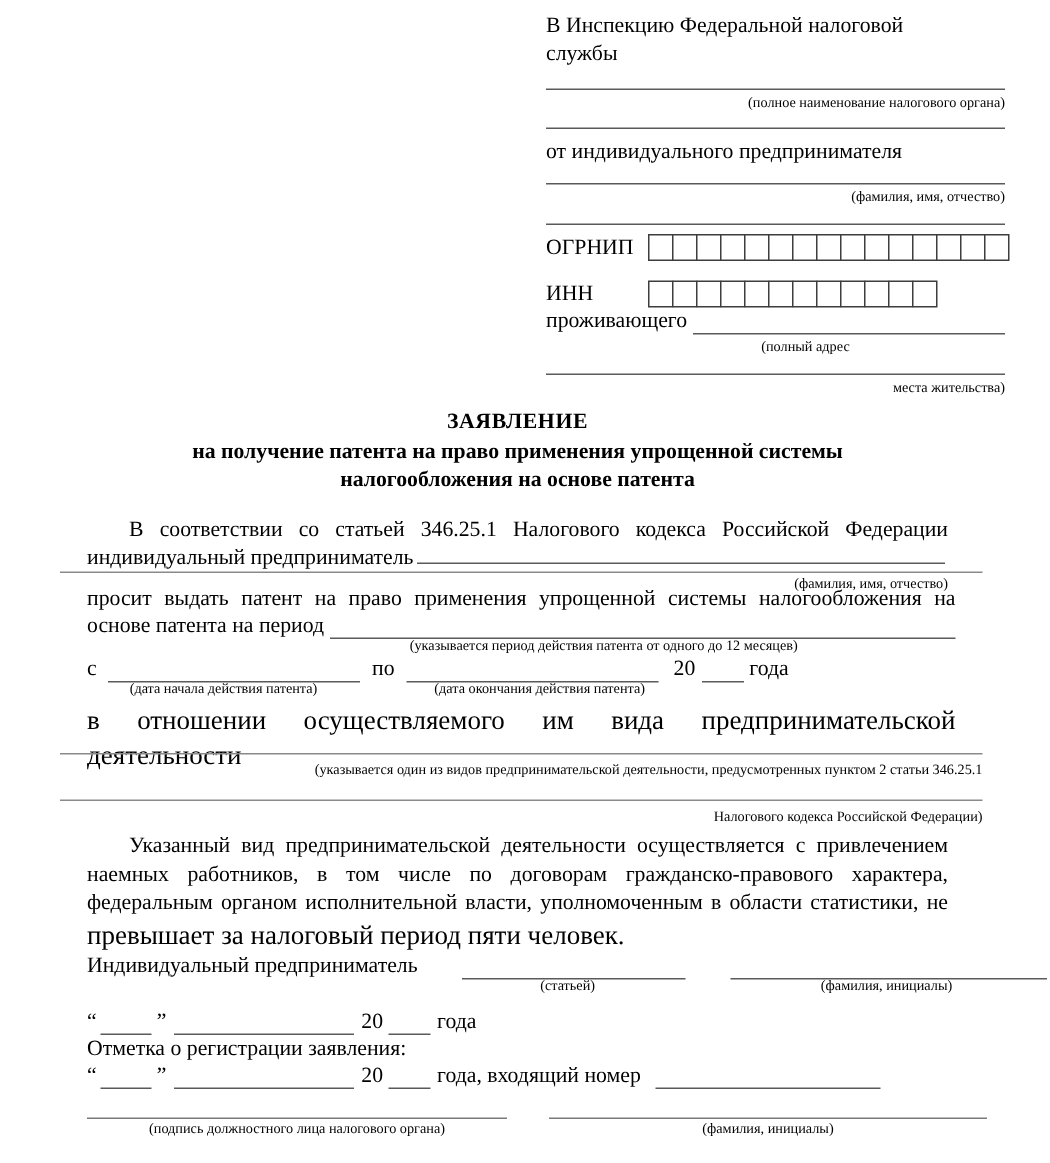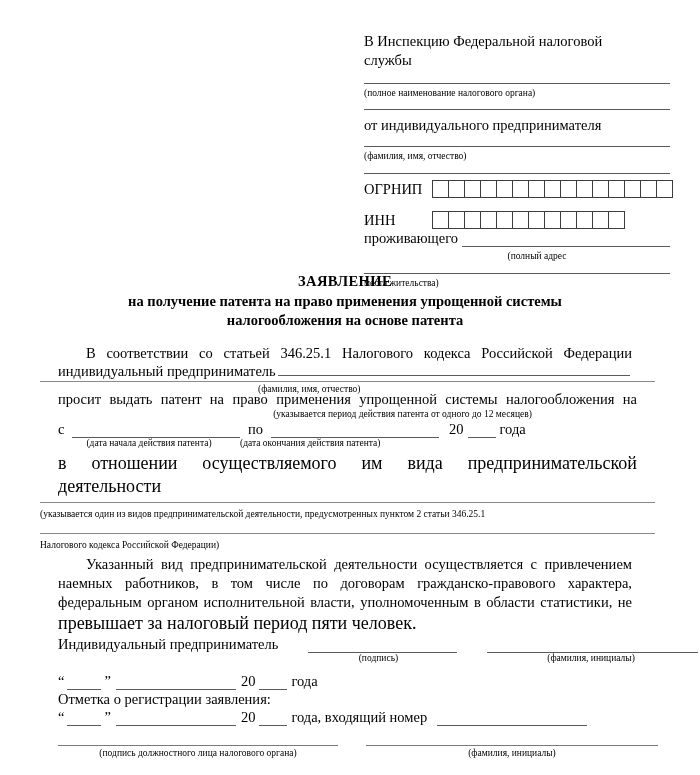--- a/index.html
+++ b/index.html
@@ -23,35 +23,34 @@
     height: 775px;
     padding: 0;
   }
 
   
   .header-block {
     position: absolute;
     left: 364px;
     top: 8px;
     width: 306px;
-    margin-top: 24px;
   }
   .hdr-text {
     font-size: 14.5px;
     line-height: 1.33;
     text-align: left;
   }
   .rule {
     border-bottom: 1px solid #5a5a5a;
     height: 0;
     width: 100%;
   }
   .caption {
     font-size: 9.5px;
-    text-align: left;
+    text-align: right;
     line-height: 1.25;
     font-family: "Liberation Serif", "DejaVu Serif", serif;
   }
   .sp6 { height: 6px; }
   .sp4 { height: 4px; }
   .sp8 { height: 8px; }
   .sp10 { height: 10px; }
   .sp12 { height: 12px; }
 
   
@@ -194,21 +193,21 @@
   .dates-row .ln2 { width: 168px; border-bottom: 1px solid #5a5a5a; height: 15px; }
   .dates-row .yr { padding-left: 10px; }
   .dates-row .ln3 { width: 28px; border-bottom: 1px solid #5a5a5a; height: 15px; margin: 0 4px; }
 
   .dates-caps {
     display: flex;
     font-size: 9.5px;
     margin-top: 0px;
   }
   .dates-caps .c1 { width: 182px; text-align: center; }
-  .dates-caps .c2 { width: 190px; text-align: left; }
+  .dates-caps .c2 { width: 190px; text-align: right; }
 
   
   .band {
     position: absolute;
     left: 40px;
     width: 615px;
   }
   .band-rule {
     border-top: 1px solid #8a8a8a;
     width: 100%;
@@ -348,20 +347,24 @@
     </div>
     <div class="sp4"></div>
     <div class="caption" style="padding-left:200px;">(фамилия, имя, отчество)</div>
   </div>
 
   <div class="sec2">
     <div class="top-rule"></div>
     <div class="inner">
       <div class="sp8"></div>
       <div class="p-just">просит выдать патент на право применения упрощенной системы налогообложения на</div>
+      <div class="period-row">
+        <span class="lbl">основе патента на период</span>
+        <span class="ln" style="flex:1 1 auto; margin-left:4px;"></span>
+      </div>
       <div class="cap-under" style="padding-left:110px;">(указывается период действия патента от одного до 12 месяцев)</div>
 
       <div class="dates-row">
         <span class="s-c">с</span>
         <span class="ln1"></span>
         <span class="po">по</span>
         <span class="ln2"></span>
         <span class="yr">20</span>
         <span class="ln3"></span>
         <span>года</span>
@@ -397,21 +400,21 @@
   </div>
 
   <div style="position:absolute; left:58px; top:636px; width:640px;">
     <div class="sig-row">
       <span class="sig-label">Индивидуальный предприниматель</span>
       <span class="sig-line-a"></span>
       <span class="sig-line-b"></span>
     </div>
     <div class="sig-caps">
       <span style="width:246px;"></span>
-      <span style="width:152px; text-align:center;">(подпись)</span>
+      <span style="width:152px; text-align:center;">(статьей)</span>
       <span style="width:215px; text-align:center; margin-left:30px;">(фамилия, инициалы)</span>
     </div>
 
     <div class="sp10"></div>
 
     <div class="date-line-row">
       <span class="q">“</span>
       <span class="d-small"></span>
       <span class="q">”</span>
       <span class="d-mid"></span>

